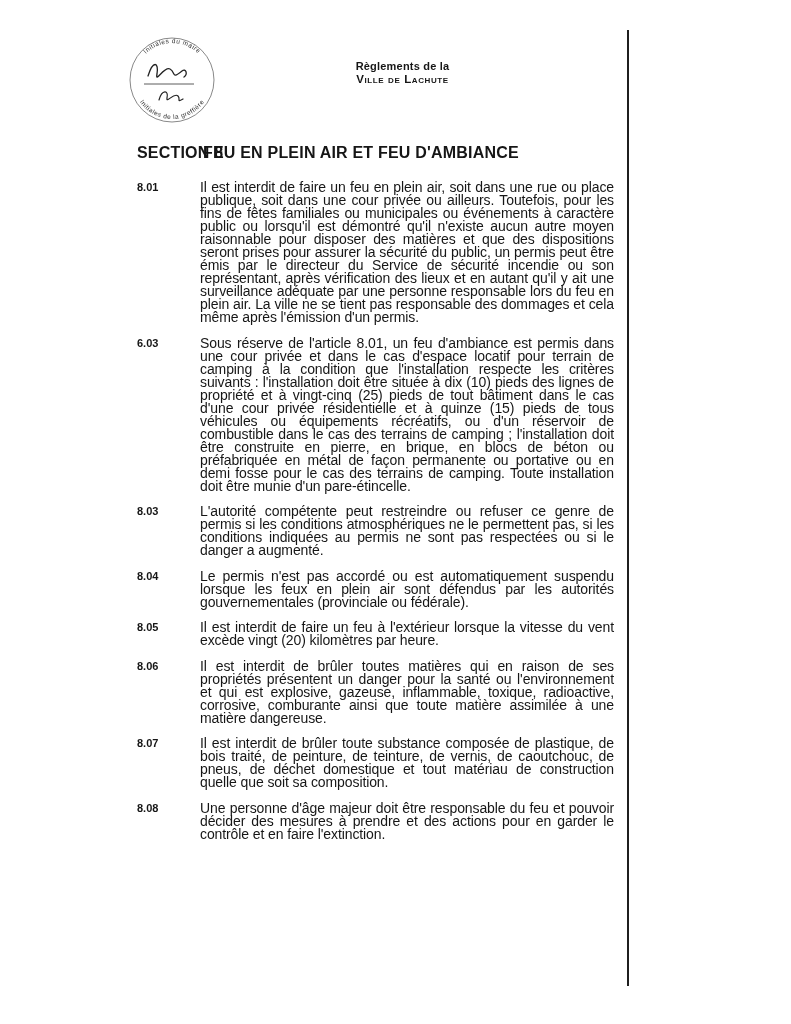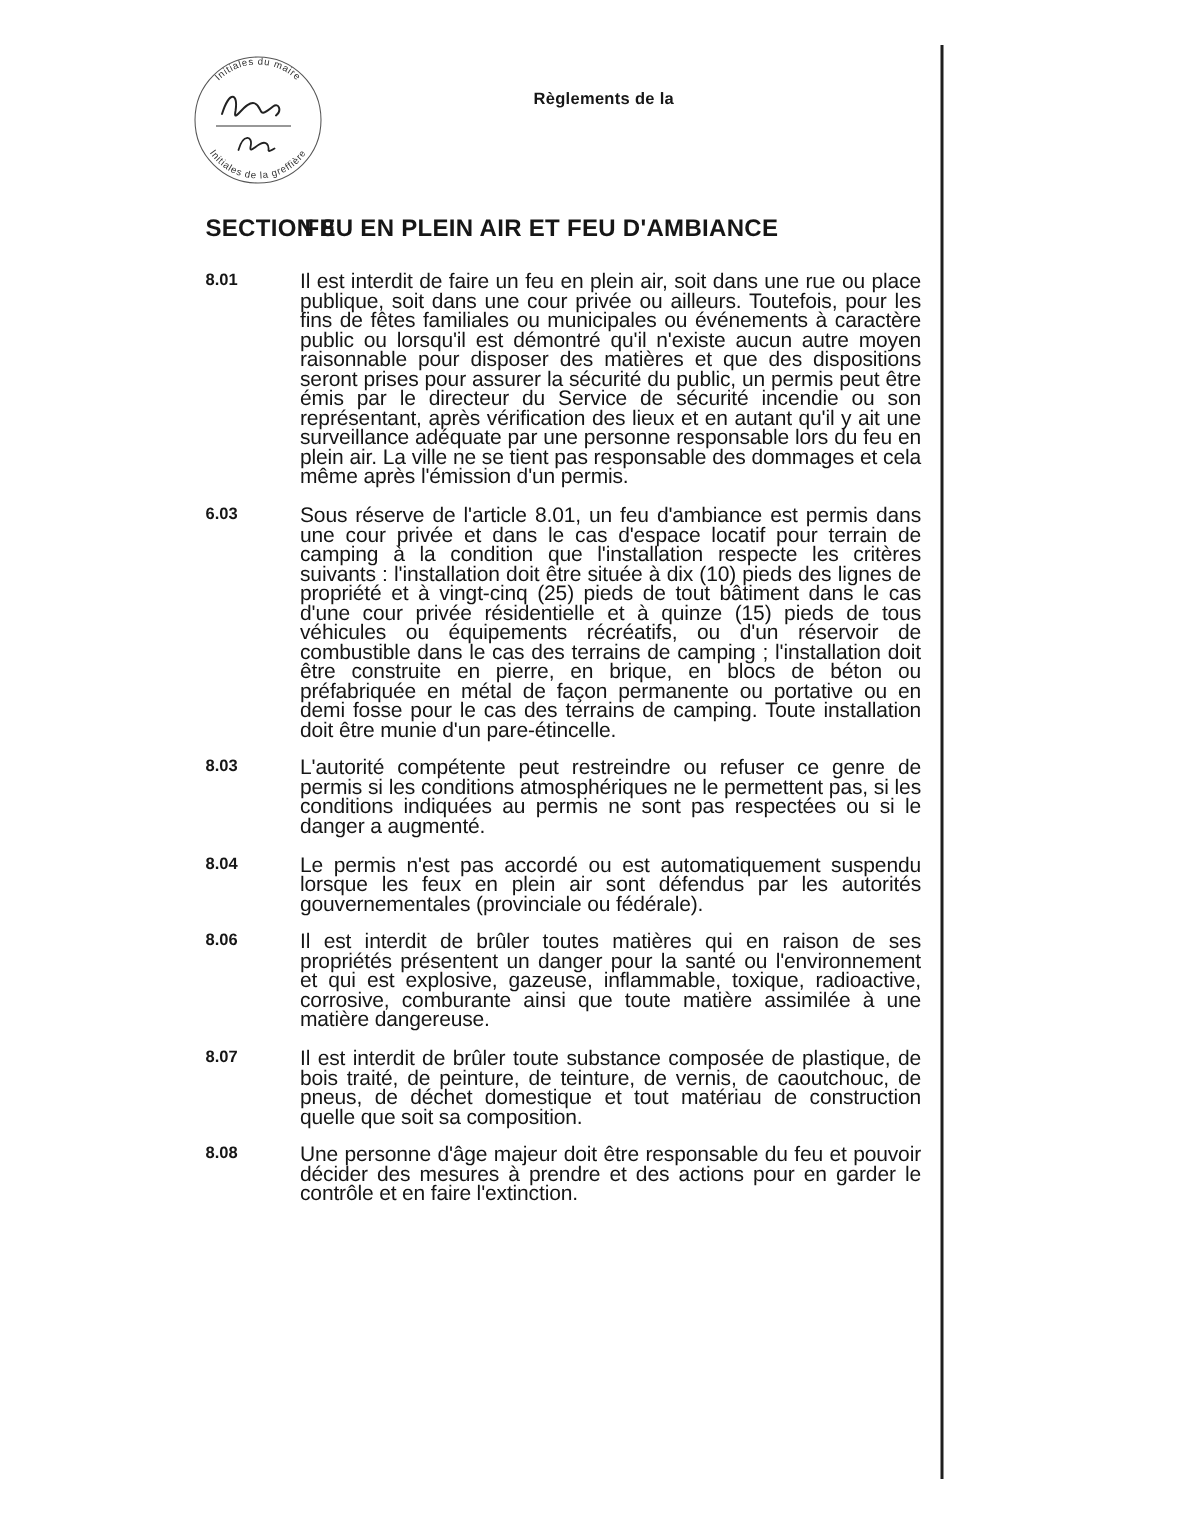--- a/index.html
+++ b/index.html
@@ -90,20 +90,21 @@
 
       <path d="M22,42 C27,26 33,28 31,40 C29,50 38,32 44,35 C50,38 45,46 56,37 C60,34 62,40 58,43" fill="none" stroke="#222" stroke-width="1.3" stroke-linecap="round"></path>
       <path d="M18,50 L68,50" fill="none" stroke="#333" stroke-width="0.8"></path>
 
       <path d="M33,66 C36,55 43,56 41,64 C40,70 48,58 52,62 C55,65 50,69 57,65" fill="none" stroke="#222" stroke-width="1.2" stroke-linecap="round"></path>
     </svg>
   </div>
 
   <div class="doc-header">
     <div class="line1">Règlements de la</div>
+    <div class="line2">Ville de Lachute</div>
   </div>
 
   <div class="content">
     <div class="section-heading">
       <span>SECTION 8</span>
       <span>FEU EN PLEIN AIR ET FEU D'AMBIANCE</span>
     </div>
     <div>
   <div class="article">
     <div class="article-number">8.01</div>
@@ -118,20 +119,24 @@
   <div class="article">
     <div class="article-number">8.03</div>
     <div class="article-text">L'autorité compétente peut restreindre ou refuser ce genre de permis si les conditions atmosphériques ne le permettent pas, si les conditions indiquées au permis ne sont pas respectées ou si le danger a augmenté.</div>
   </div>
 
   <div class="article">
     <div class="article-number">8.04</div>
     <div class="article-text">Le permis n'est pas accordé ou est automatiquement suspendu lorsque les feux en plein air sont défendus par les autorités gouvernementales (provinciale ou fédérale).</div>
   </div>
 
+  <div class="article">
+    <div class="article-number">8.05</div>
+    <div class="article-text">Il est interdit de faire un feu à l'extérieur lorsque la vitesse du vent excède vingt (20) kilomètres par heure.</div>
+  </div>
 
   <div class="article">
     <div class="article-number">8.06</div>
     <div class="article-text">Il est interdit de brûler toutes matières qui en raison de ses propriétés présentent un danger pour la santé ou l'environnement et qui est explosive, gazeuse, inflammable, toxique, radioactive, corrosive, comburante ainsi que toute matière assimilée à une matière dangereuse.</div>
   </div>
 
   <div class="article">
     <div class="article-number">8.07</div>
     <div class="article-text">Il est interdit de brûler toute substance composée de plastique, de bois traité, de peinture, de teinture, de vernis, de caoutchouc, de pneus, de déchet domestique et tout matériau de construction quelle que soit sa composition.</div>
   </div>

